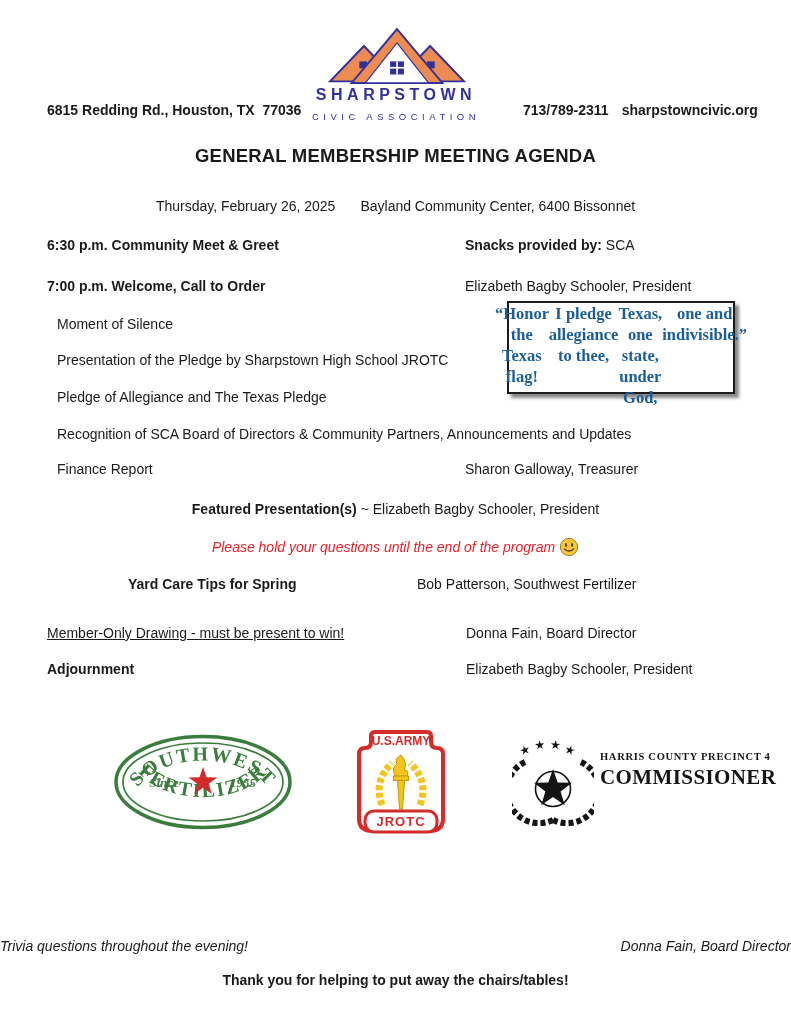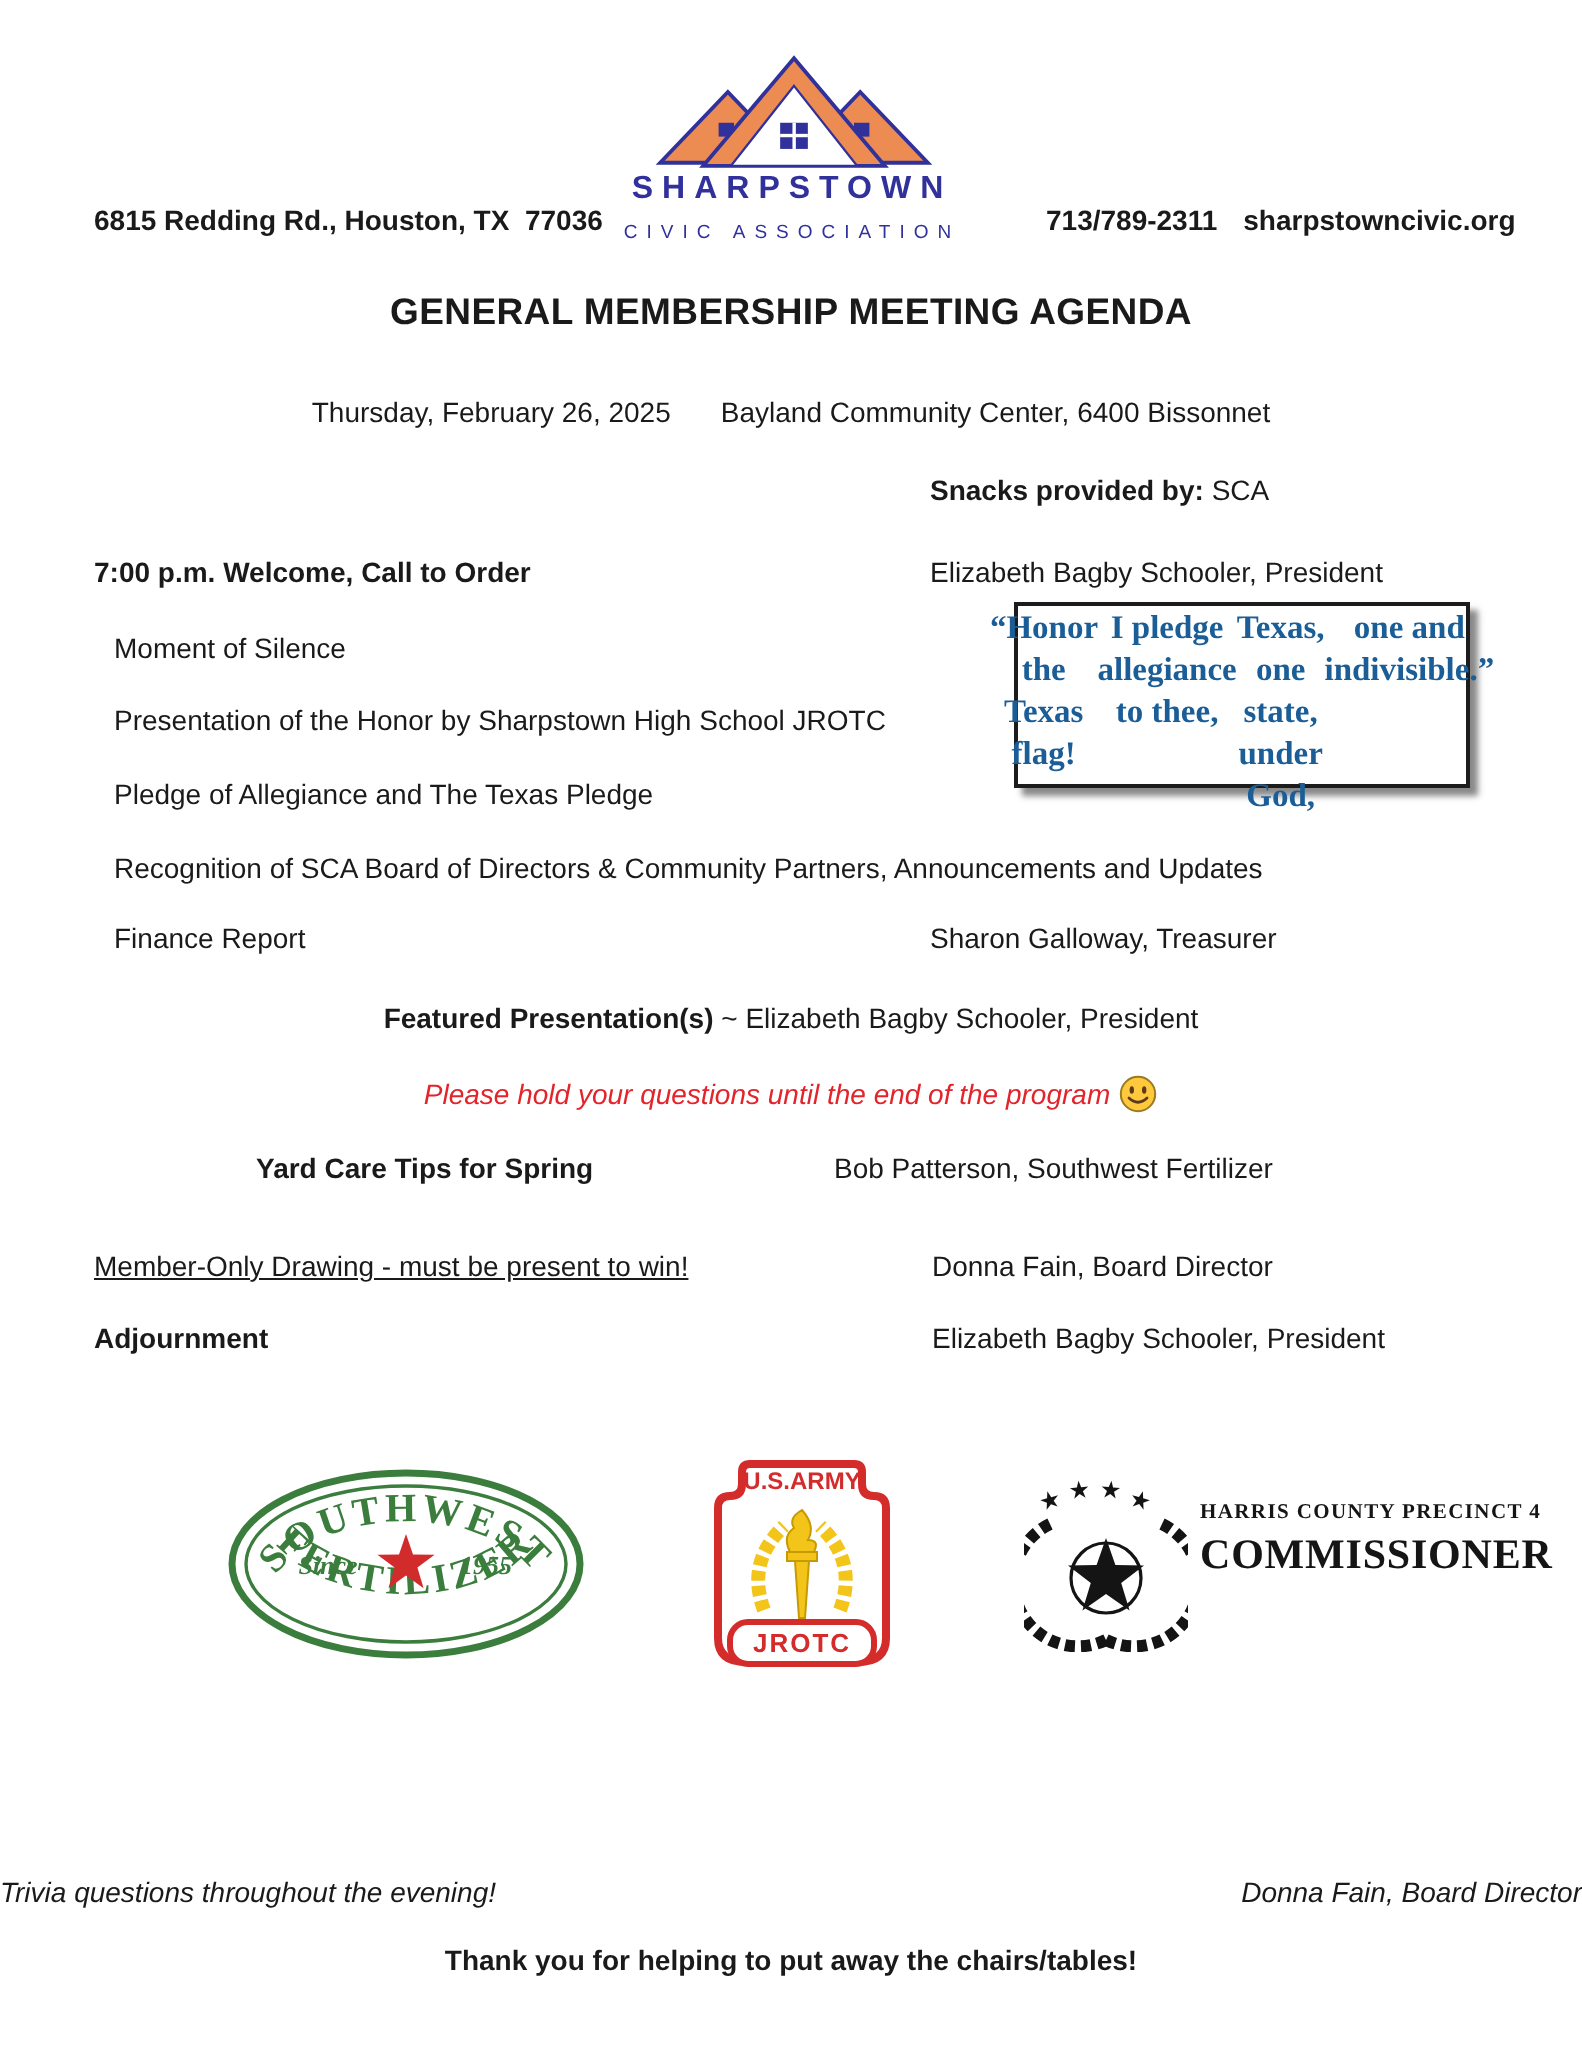--- a/index.html
+++ b/index.html
@@ -62,30 +62,31 @@
   <div class="abs orgname" style="left:296px;top:86px;width:200px;text-align:center;">SHARPSTOWN</div>
   <div class="abs orgsub" style="left:296px;top:108px;width:200px;text-align:center;">CIVIC ASSOCIATION</div>
 
   <div class="abs title center" style="top:145px;">GENERAL MEMBERSHIP MEETING AGENDA</div>
 
   <div class="abs center flexc fs" style="top:185px;gap:25px;">
     <span>Thursday, February 26, 2025</span>
     <span>Bayland Community Center, 6400 Bissonnet</span>
   </div>
 
+  <div class="abs fs b" style="left:47px;top:224px;">6:30 p.m. Community Meet &amp; Greet</div>
   <div class="abs fs" style="left:465px;top:224px;">
     <span class="b">Snacks provided by:</span>
     <span>SCA</span>
   </div>
 
   <div class="abs fs b" style="left:47px;top:265px;">7:00 p.m. Welcome, Call to Order</div>
   <div class="abs fs" style="left:465px;top:265px;">Elizabeth Bagby Schooler, President</div>
 
   <div class="abs fs" style="left:57px;top:303px;">Moment of Silence</div>
-  <div class="abs fs" style="left:57px;top:339px;">Presentation of the Honor by Sharpstown High School JROTC</div>
+  <div class="abs fs" style="left:57px;top:339px;">Presentation of the Pledge by Sharpstown High School JROTC</div>
   <div class="abs fs" style="left:57px;top:376px;">Pledge of Allegiance and The Texas Pledge</div>
   <div class="abs fs" style="left:57px;top:413px;">Recognition of SCA Board of Directors &amp; Community Partners, Announcements and Updates</div>
 
   <div class="abs fs" style="left:57px;top:448px;">Finance Report</div>
   <div class="abs fs" style="left:465px;top:448px;">Sharon Galloway, Treasurer</div>
 
   <div class="pledge-box">
     <div>“Honor the Texas flag!</div>
     <div>I pledge allegiance to thee,</div>
     <div>Texas, one state, under God,</div>

